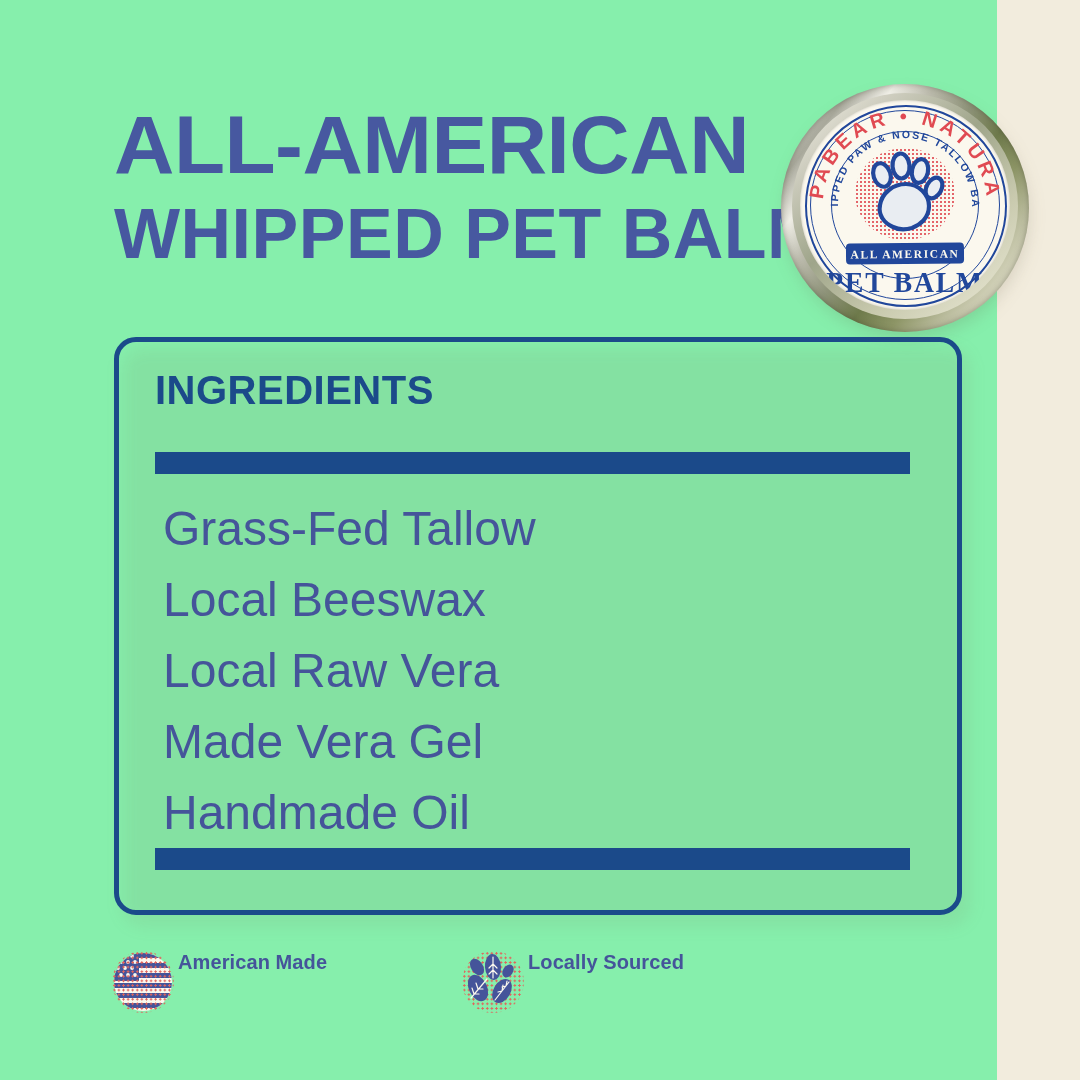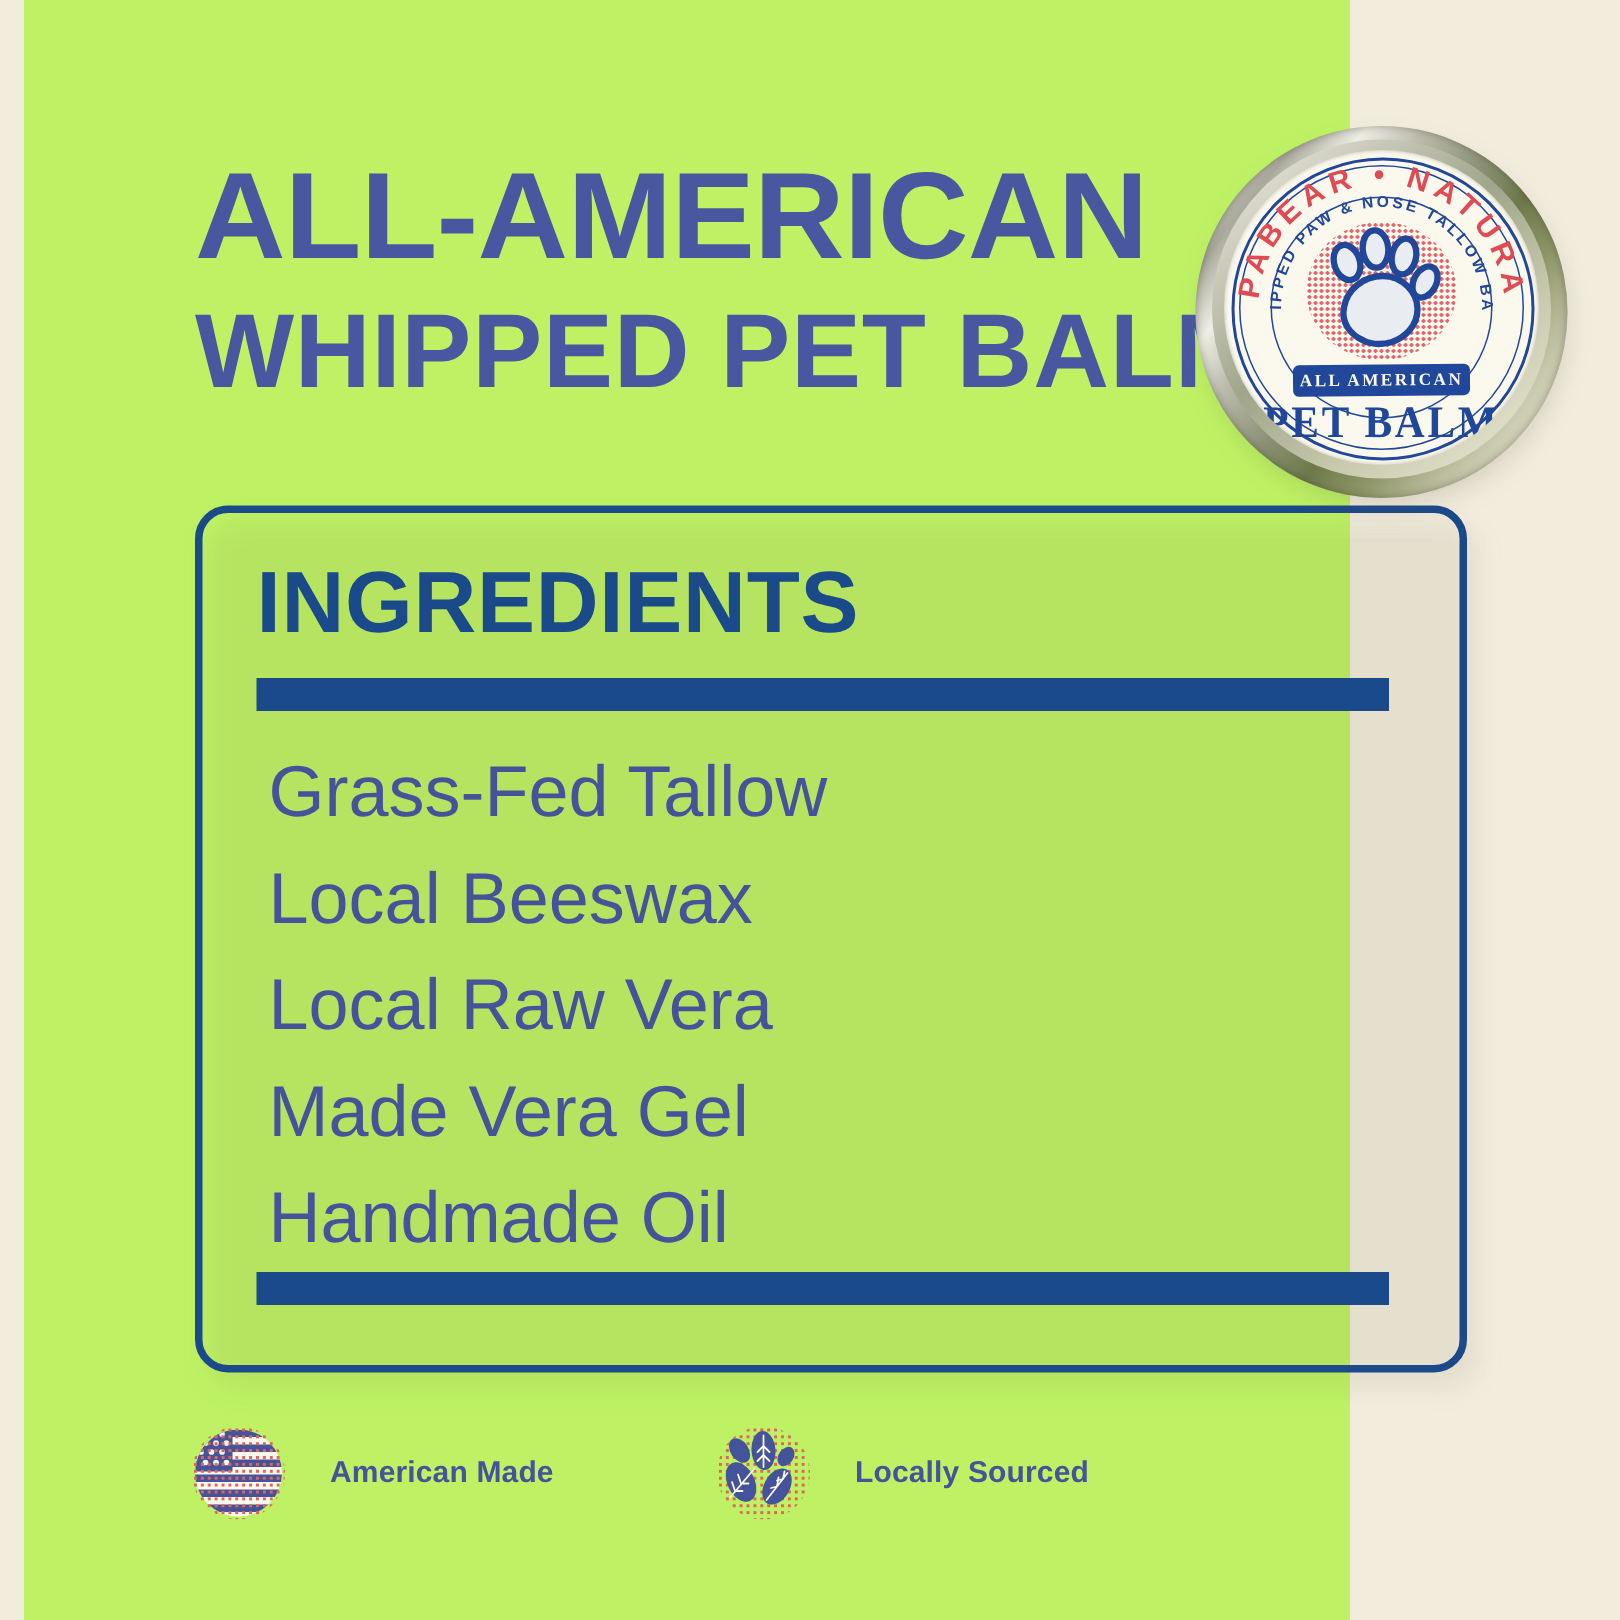--- a/index.html
+++ b/index.html
@@ -10,24 +10,24 @@
     width: 1080px;
     height: 1080px;
     background: #F2ECDD;
     font-family: "Liberation Sans", sans-serif;
     overflow: hidden;
     position: relative;
   }
 
   #poster {
     position: absolute;
-    left: 16px; top: 0;
-    width: 884px;
+    left: 0; top: 0;
+    width: 997px;
     height: 1080px;
-    background: #bef264;
+    background: #86efac;
   }
 
   
   .title-block {
     position: absolute;
     left: 114px;
     top: 104px;
     width: 640px;
   }
   .title-line1 {
@@ -190,21 +190,21 @@
     border-radius: 22px;
     background: rgba(120,105,75,0.10);
     filter: blur(8px);
     z-index: 5;
   }
 
   .section-title {
     position: absolute;
     left: 155px;
     top: 368px;
-    font-size: 58px;
+    font-size: 40px;
     font-weight: 700;
     letter-spacing: 0.5px;
     color: #1B4A8A;
     z-index: 20;
   }
   .rule {
     position: absolute;
     left: 155px;
     width: 755px;
     height: 22px;
@@ -233,22 +233,21 @@
     position: absolute;
     left: 0;
     top: 945px;
     width: 1080px;
     height: 80px;
     z-index: 20;
   }
   .badge {
     position: absolute;
     display: flex;
-    align-items: center;
-    gap: 30px;
+    gap: 4px;
   }
   .badge-1 { left: 112px; top: 6px; }
   .badge-2 { left: 462px; top: 6px; }
   .badge-3 { left: 772px; top: 6px; }
 
   .badge-icon {
     position: relative;
     width: 62px;
     height: 62px;
     flex: 0 0 62px;

